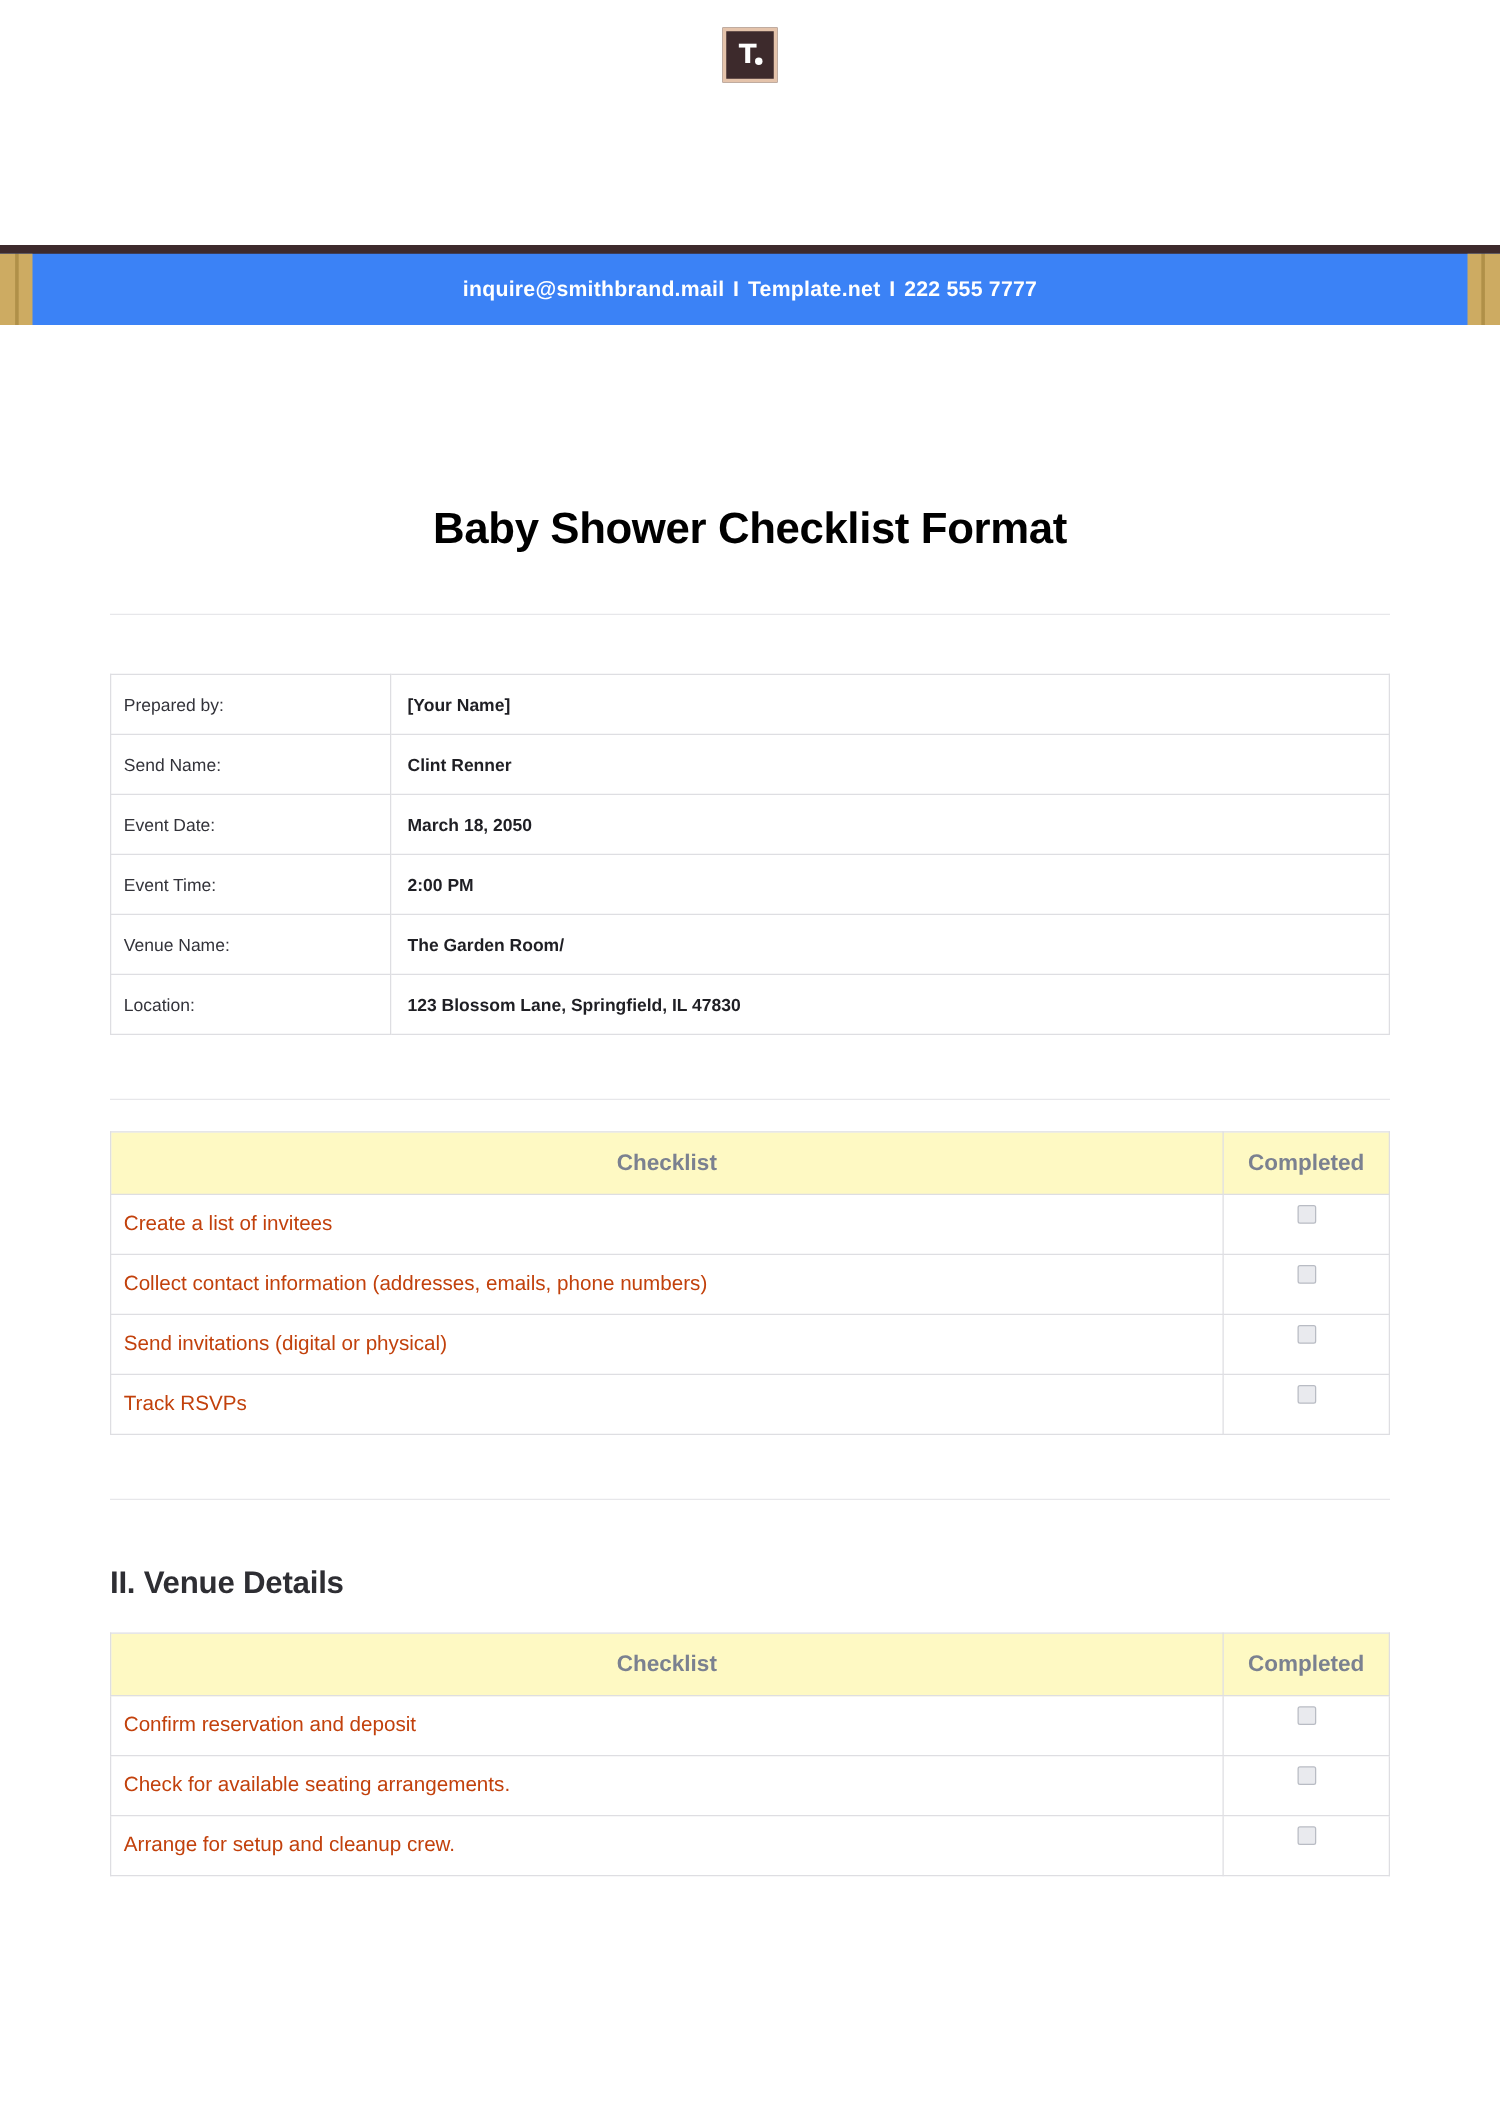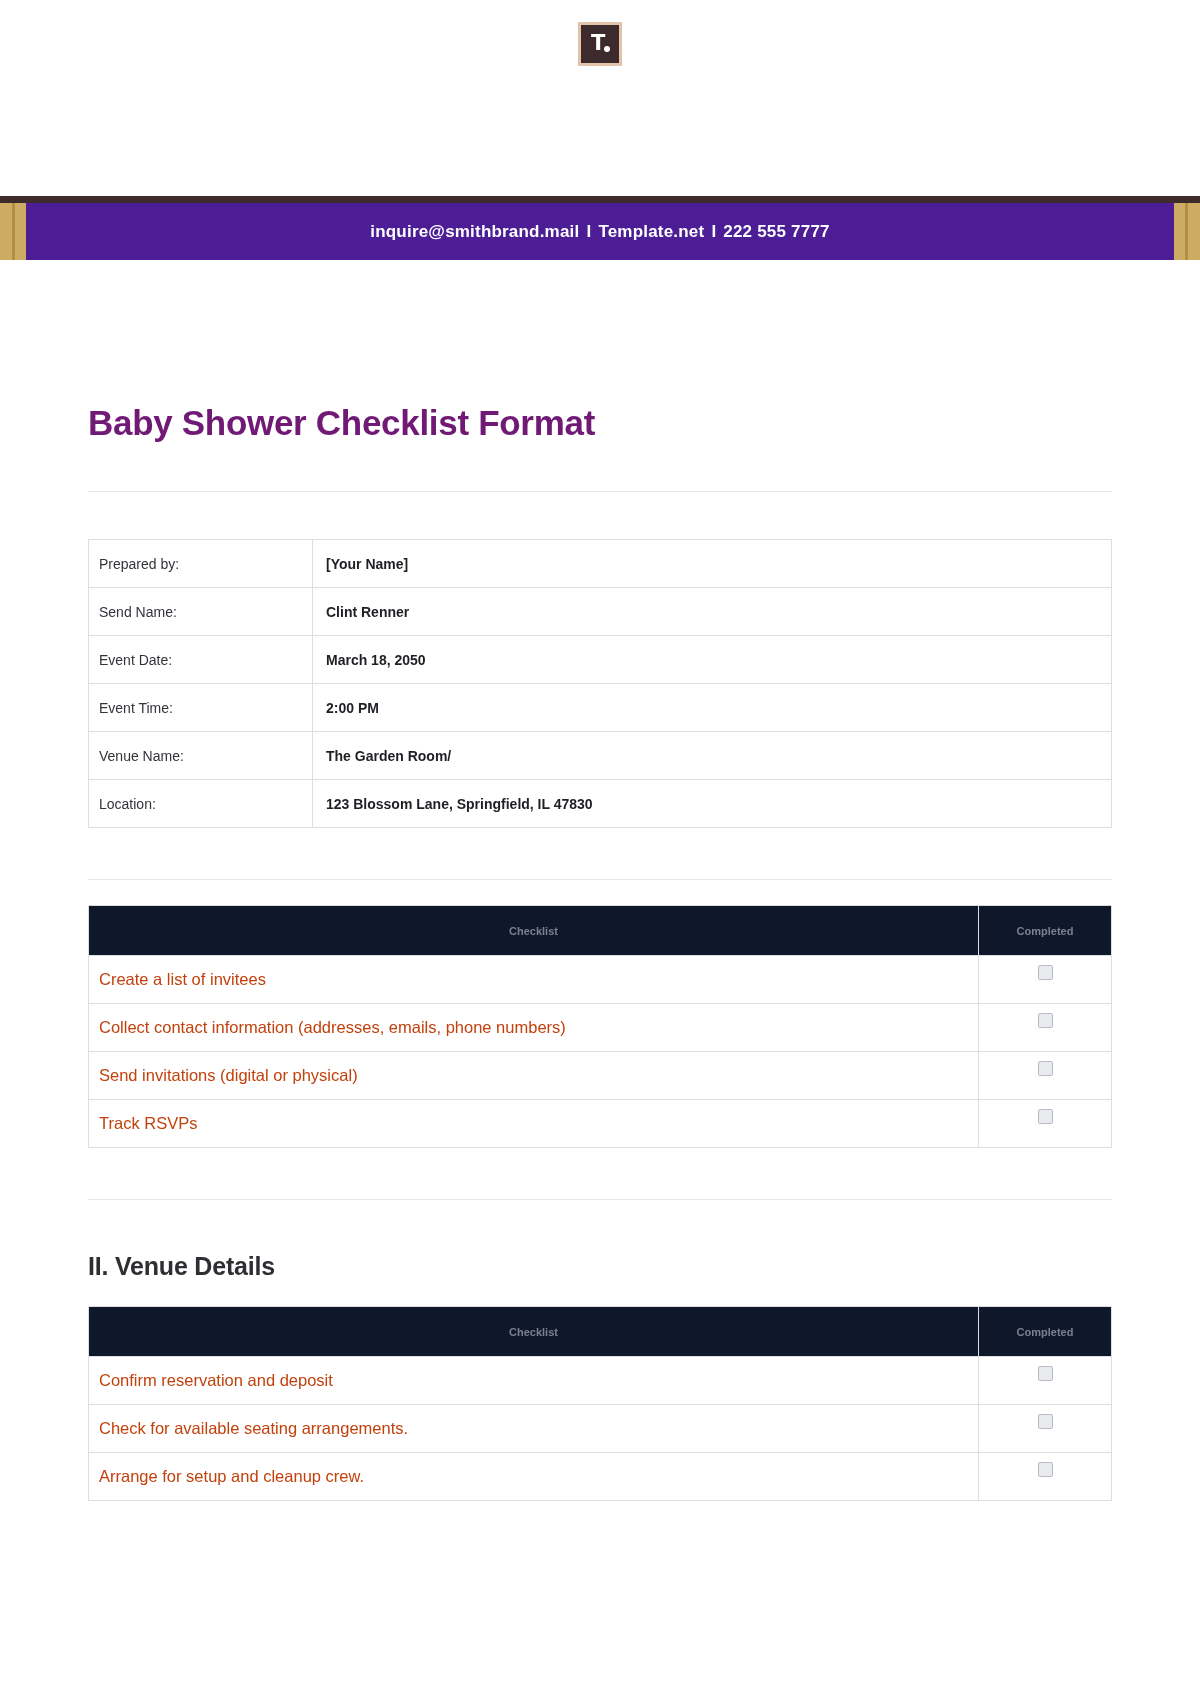--- a/index.html
+++ b/index.html
@@ -50,21 +50,21 @@
     height: 6px;
     border-radius: 50%;
     background: #ffffff;
     right: 9px;
     bottom: 11px;
   }
 
   
   .contact-banner {
     position: relative;
-    background: #4c1d95;
+    background: #3b82f6;
     height: 64px;
     border-top: 7px solid #3d2a2c;
     box-sizing: border-box;
     display: flex;
     align-items: center;
     justify-content: center;
   }
   .banner-stripe {
     position: absolute;
     top: 0;
@@ -91,24 +91,24 @@
     padding: 0 7px;
     font-weight: 600;
   }
 
   
   .page {
     padding: 0 88px;
     box-sizing: border-box;
   }
   .doc-title {
-    text-align: left;
+    text-align: center;
     font-size: 35px;
     font-weight: 700;
-    color: #701a75;
+    color: #000000;
     letter-spacing: -0.3px;
     margin: 0;
     padding-top: 143px;
   }
   .rule {
     height: 1px;
     background: #e7e7ea;
     margin-top: 48px;
   }
 
@@ -154,24 +154,24 @@
   }
 
   
   table.checklist-table {
     border-collapse: collapse;
     width: 100%;
     margin-top: 25px;
     table-layout: fixed;
   }
   table.checklist-table th {
-    background: #0f172a;
+    background: #fef9c3;
     border: 1px solid #dedee2;
     color: #7b8190;
-    font-size: 11px;
+    font-size: 18px;
     font-weight: 700;
     height: 47px;
     text-align: center;
     vertical-align: middle;
   }
   table.checklist-table th.c-task { width: auto; }
   table.checklist-table th.c-done { width: 130px; }
   table.checklist-table td {
     border: 1px solid #dedee2;
     height: 47px;

